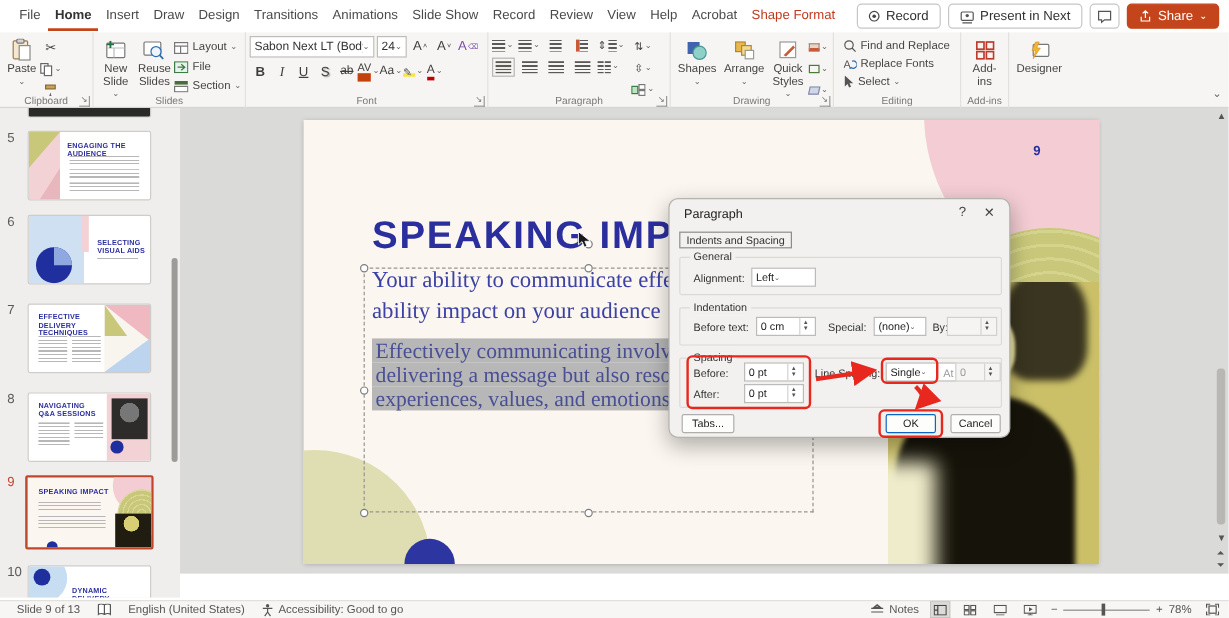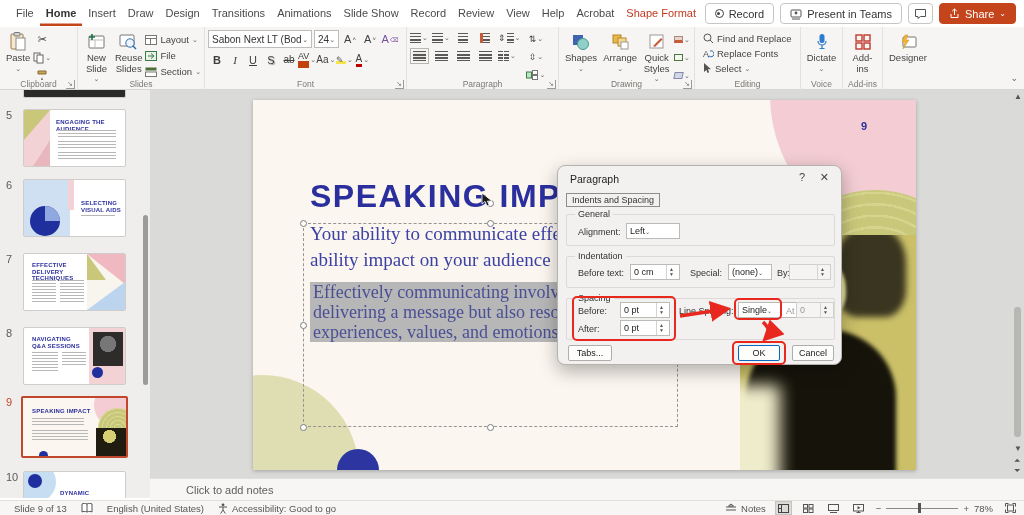--- a/index.html
+++ b/index.html
@@ -101,21 +101,21 @@
       <span class="pill">
           <span class="dot-ic"></span>
           <span>Record</span>
         </span>
       <span class="pill">
         <svg width="12" height="12" viewBox="0 0 12 12">
             <rect x="1" y="2" width="10" height="7" rx="1" fill="none" stroke="#555"></rect>
             <circle cx="6" cy="5" r="1.4" fill="#555"></circle>
             <path d="M2 11h8" stroke="#555"></path>
           </svg>
-        <span>Present in Teams</span>
+        <span>Present in Next</span>
         </span>
       <span class="pill" style="padding:0 5px">
         <svg width="13" height="12" viewBox="0 0 13 12">
             <path d="M1.5 1.5h10v7h-5l-2.5 2v-2h-2.5z" fill="none" stroke="#555"></path>
           </svg>
         </span>
       <span class="pill share">
         <svg width="11" height="11" viewBox="0 0 11 11">
             <path d="M2 6v3.5h7V6M5.5 1v6M3.2 3.2 5.5 1l2.3 2.2" fill="none" stroke="#fff"></path>
           </svg>
@@ -387,33 +387,20 @@
         <svg width="9" height="11" viewBox="0 0 9 11">
             <path d="M1 0v9l2.3-2.1L4.6 10l1.6-.7-1.3-3H8z" fill="#555"></path>
           </svg>
         <span>Select</span>
           <span class="crt">⌄</span>
         </span>
       <span class="rg-label">Editing</span>
     </div>
 
 
-    <div class="rgroup" style="width:42px;justify-content:center">
-      <div class="bb">
-        <span class="ic">
-          <svg width="10" height="18" viewBox="0 0 10 18">
-              <rect x="2.5" y="1" width="5" height="9" rx="2.5" fill="#2b7cd3"></rect>
-              <path d="M1 8a4 4 0 0 0 8 0M5 12v3M2.5 15.5h5" stroke="#2b7cd3" fill="none" stroke-width="1.2"></path>
-            </svg>
-          </span>
-        <span>Dictate</span>
-          <span class="crt">⌄</span>
-      </div>
-      <span class="rg-label">Voice</span>
-    </div>
 
     <div class="rgroup" style="width:40px;justify-content:center">
       <div class="bb">
         <span class="ic">
           <svg width="16" height="16" viewBox="0 0 16 16">
               <rect x="1" y="1" width="6" height="6" fill="none" stroke="#c0392b" stroke-width="1.4"></rect>
               <rect x="9" y="1" width="6" height="6" fill="none" stroke="#c0392b" stroke-width="1.4"></rect>
               <rect x="1" y="9" width="6" height="6" fill="none" stroke="#c0392b" stroke-width="1.4"></rect>
               <rect x="9" y="9" width="6" height="6" fill="none" stroke="#c0392b" stroke-width="1.4"></rect>
             </svg>
@@ -547,23 +534,20 @@
 
     <div class="vscroll">
       <span style="position:absolute;left:2px;top:0">▲</span>
       <div class="vthumb"></div>
       <span style="position:absolute;left:2px;top:352px">▼</span>
       <span style="position:absolute;left:2px;top:364px">⏶</span>
       <span style="position:absolute;left:2px;top:374px">⏷</span>
     </div>
   </div>
 
-  <div class="notesbar">
-    <span>Click to add notes</span>
-  </div>
 
   <div class="statusbar">
     <span class="stitem">Slide 9 of 13</span>
     <span class="stitem">
       <svg width="12" height="11" viewBox="0 0 12 11">
           <path d="M6 1C4.5.2 2 .2 1 1v8c1-.8 3.5-.8 5 0 1.5-.8 4-.8 5 0V1C10 .2 7.5.2 6 1zM6 1v8" fill="#fff" stroke="#555"></path>
         </svg>
       </span>
     <span class="stitem">English (United States)</span>
     <span class="stitem">

